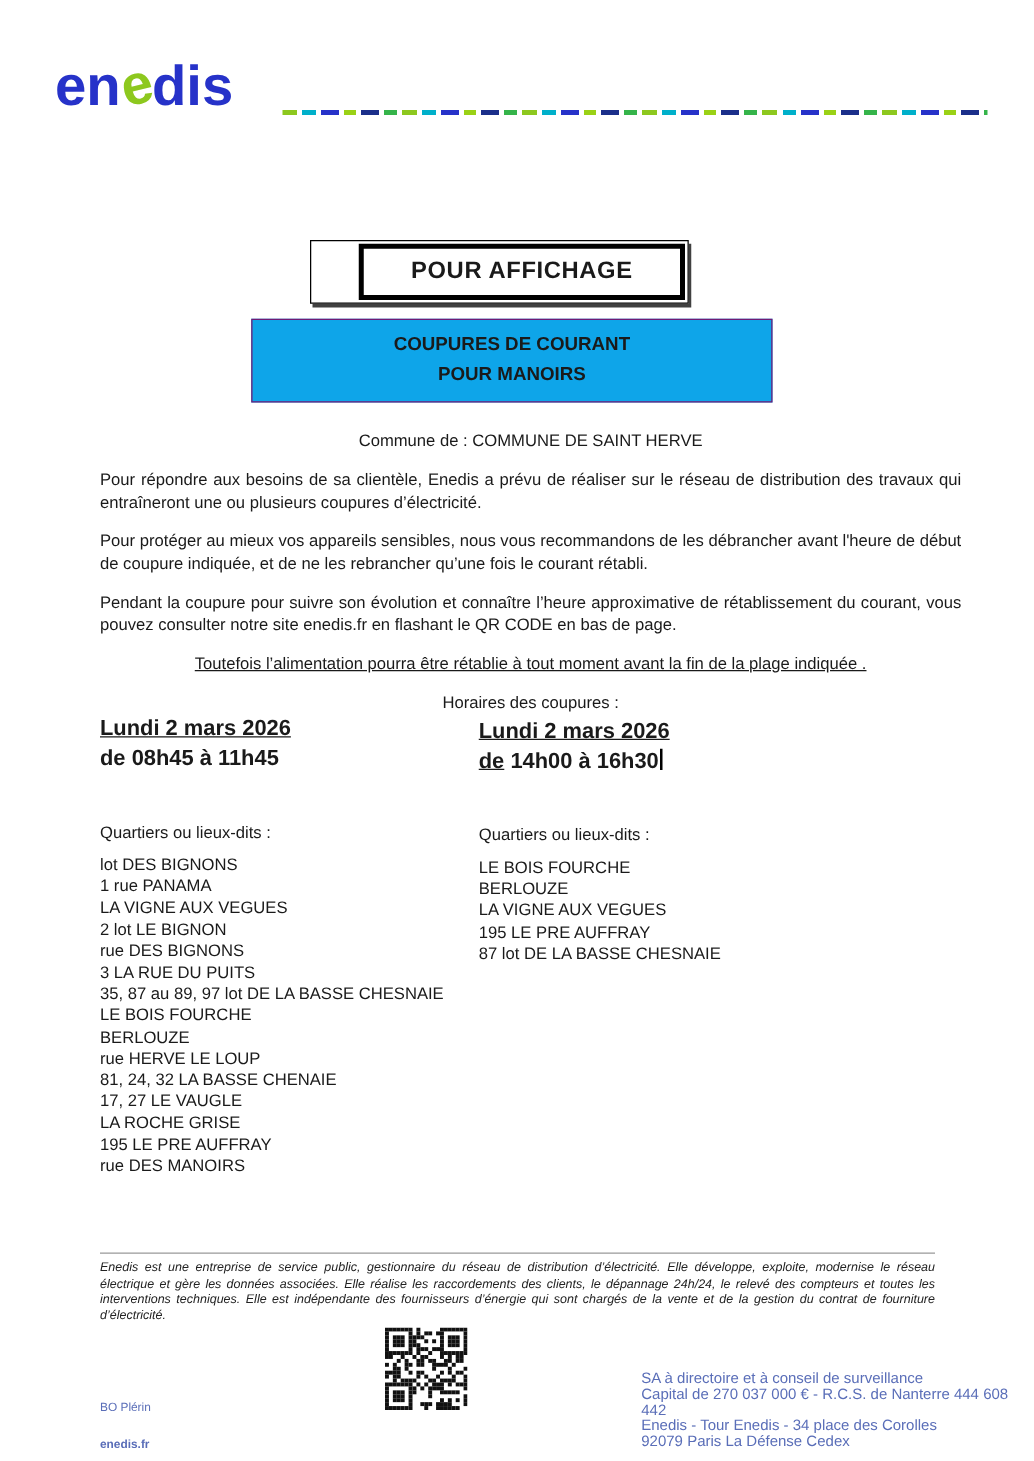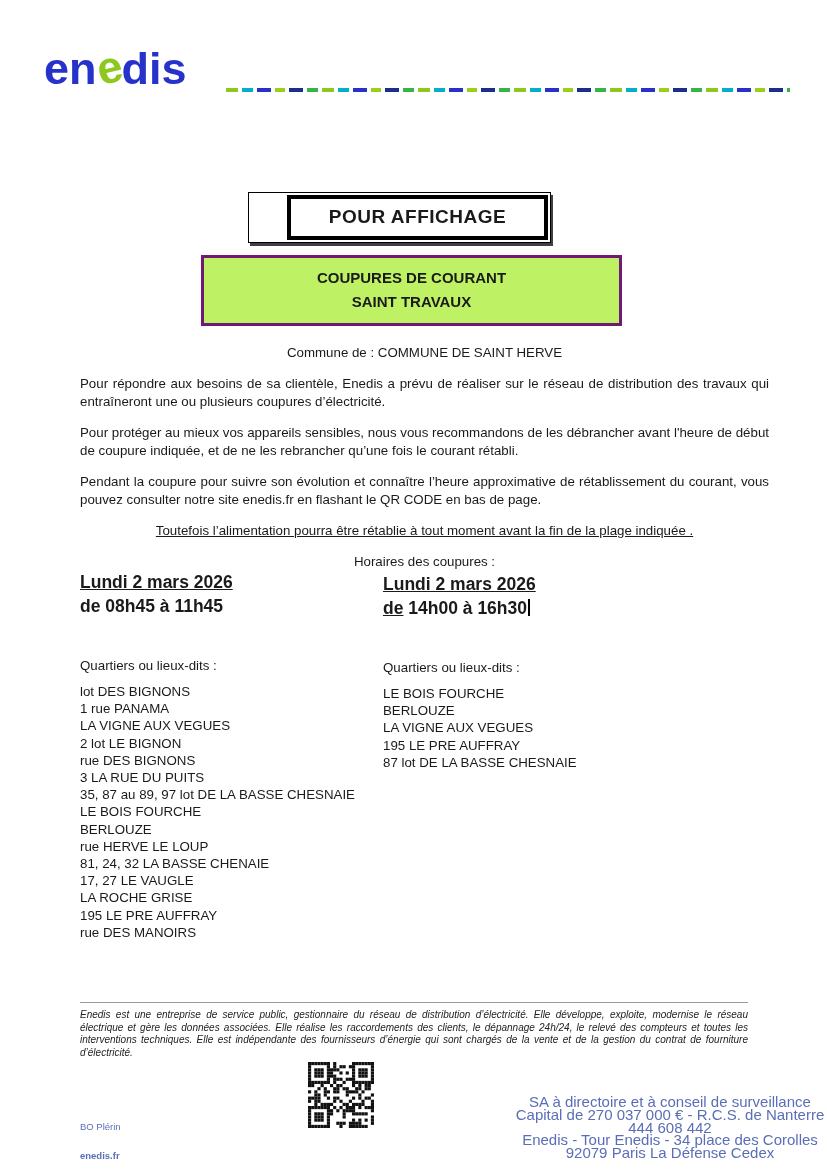--- a/index.html
+++ b/index.html
@@ -33,22 +33,22 @@
     border:1px solid #000;padding:2px;background:#fff;
     box-shadow:2px 3px 0 rgba(0,0,0,0.75);
   }
   .stamp-inner{
     border:4px solid #000;text-align:center;padding:7px 0 8px;
     font-size:19px;font-weight:bold;letter-spacing:0.5px;margin-left:36px;
   }
   
   .notice{
     position:absolute;left:201px;top:255px;width:415px;
-    border:3px solid #701a75;text-align:center;padding:8px 0 9px;
-    font-weight:bold;font-size:15px;line-height:24px;background:#bef264;
+    border:1px solid #701a75;text-align:center;padding:8px 0 9px;
+    font-weight:bold;font-size:15px;line-height:24px;background:#0ea5e9;
   }
   
   .content{position:absolute;left:80px;top:344px;width:689px;font-size:13.3px;line-height:18px;}
   .content p{margin:0 0 13px;text-align:justify;}
   .content .plain{text-align:center;}
   .highlight{text-decoration:underline;}
   
   .col{position:absolute;width:295px;}
   .col-left{left:80px;top:572px;}
   .col-right{left:383px;top:574px;}
@@ -60,37 +60,37 @@
   .q-item{font-size:13.3px;line-height:17.2px;}
   
   .legal{
     position:absolute;left:80px;top:1002px;width:668px;
     border-top:1px solid #999;padding-top:6px;
     font-size:10px;font-style:italic;line-height:12.5px;text-align:justify;color:#222;
   }
   .qr{position:absolute;left:308px;top:1062px;width:66px;height:66px;}
   .office{position:absolute;left:80px;top:1121px;font-size:9.5px;line-height:12.5px;color:#5a6eb8;}
   .office .site{font-weight:bold;margin-top:16px;}
-  .company{position:absolute;left:513px;top:1096px;font-size:15px;line-height:12.8px;color:#5a6eb8;text-align:center;}
+  .company{position:absolute;left:513px;top:1096px;font-size:12px;line-height:12.8px;color:#5a6eb8;}
 </style>
 </head>
 <body>
 
 <div class="page">
 
   <div class="logo"><span>en</span><span class="logo-e">e</span><span>dis</span></div>
   <div class="brand-line"></div>
 
   <div class="stamp">
     <div class="stamp-inner">POUR AFFICHAGE</div>
   </div>
 
   <div class="notice">
     <div>COUPURES DE COURANT</div>
-    <div>SAINT TRAVAUX</div>
+    <div>POUR MANOIRS</div>
   </div>
 
   <div class="content">
     <p class="plain">Commune de : COMMUNE DE SAINT HERVE</p>
     <p>Pour répondre aux besoins de sa clientèle, Enedis a prévu de réaliser sur le réseau de distribution des travaux qui entraîneront une ou plusieurs coupures d’électricité.</p>
     <p>Pour protéger au mieux vos appareils sensibles, nous vous recommandons de les débrancher avant l'heure de début de coupure indiquée, et de ne les rebrancher qu’une fois le courant rétabli.</p>
     <p>Pendant la coupure pour suivre son évolution et connaître l’heure approximative de rétablissement du courant, vous pouvez consulter notre site enedis.fr en flashant le QR CODE en bas de page.</p>
     <p class="plain"><span class="highlight">Toutefois l’alimentation pourra être rétablie à tout moment avant la fin de la plage indiquée .</span></p>
     <p class="plain">Horaires des coupures :</p>
   </div>

